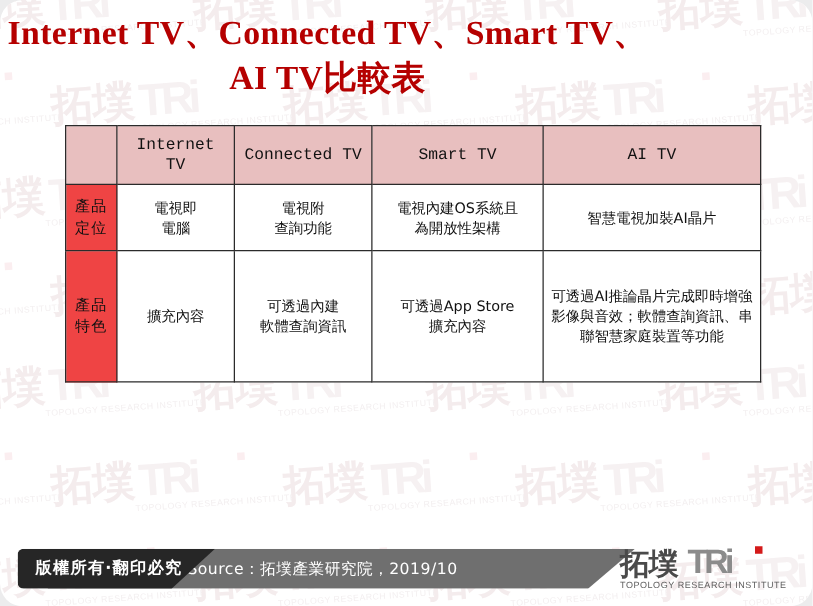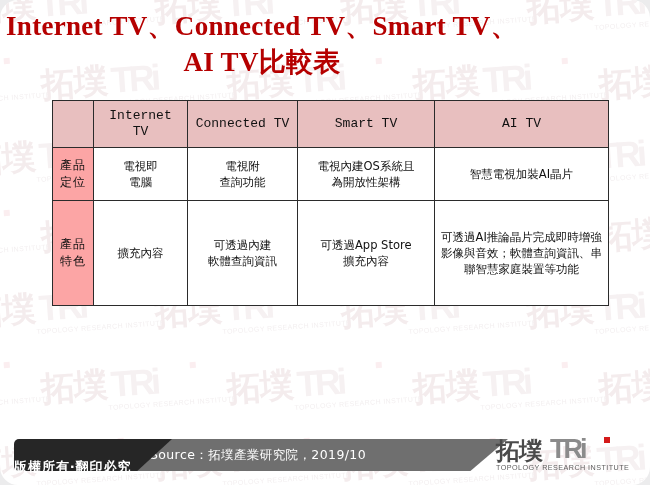--- a/index.html
+++ b/index.html
@@ -118,21 +118,21 @@
   }
   #comparison-table th {
     background: #e8bfbf;
     font-family: Liberation Mono, monospace;
     font-weight: normal;
     font-size: 13px;
     height: 42px;
   }
   #comparison-table th.corner-cell { background: #e8bfbf; }
   #comparison-table td.row-label {
-    background: #fca5a5;
+    background: #ef4444;
     font-size: 12px;
     line-height: 17px;
     letter-spacing: 1px;
   }
   .col-a { width: 41px; }
   .col-b { width: 94px; }
   .col-c { width: 110px; }
   .col-d { width: 137px; }
   .col-e { width: 174px; }
   .r1 { height: 53px; }
@@ -176,25 +176,25 @@
     top: 8px;
     width: 158px;
     height: 32px;
     background: #262626;
     border-radius: 5px 0 0 5px;
     clip-path: polygon(0 0, 100% 0, 78% 100%, 0 100%);
   }
   #footer-copyright {
     position: absolute;
     left: 14px;
-    top: 20px;
+    top: 8px;
     width: 132px;
     height: 32px;
     line-height: 32px;
-    text-align: left;
+    text-align: right;
     color: #ffffff;
     font-family: "DejaVu Sans", sans-serif;
     font-weight: bold;
     font-size: 13px;
     letter-spacing: 1px;
   }
 
   
   #brand-logo {
     position: absolute;

